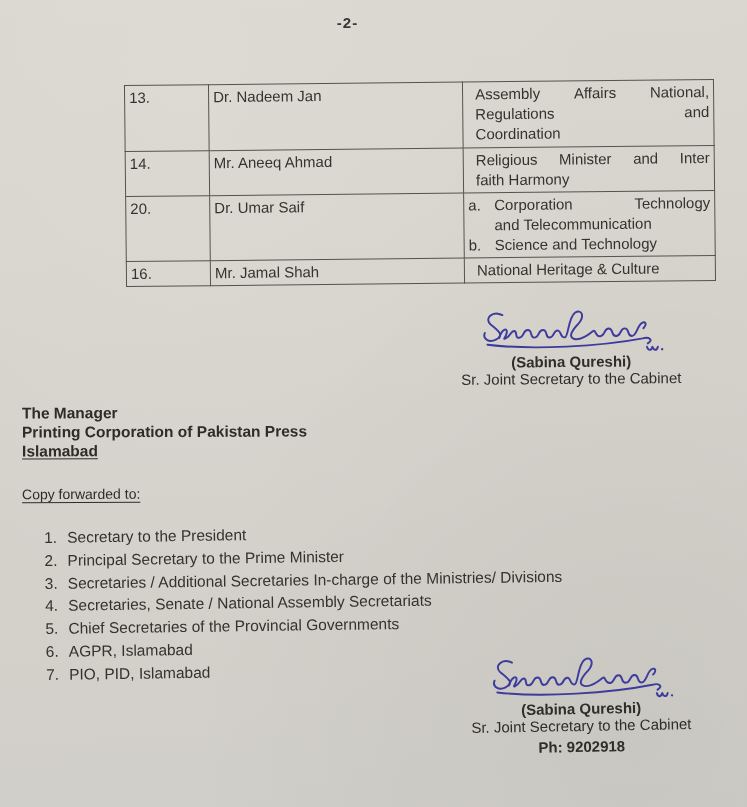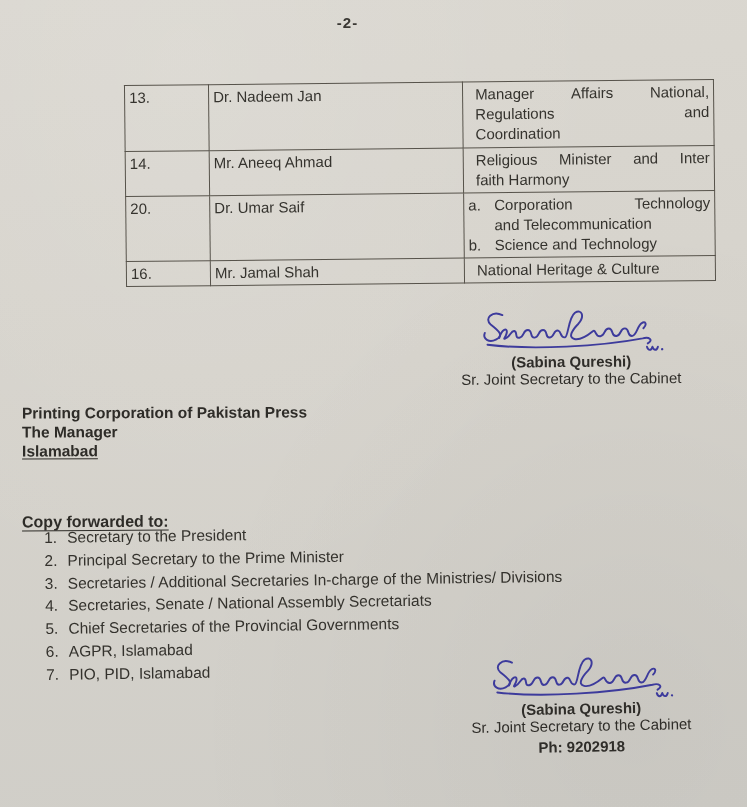--- a/index.html
+++ b/index.html
@@ -45,24 +45,23 @@
   .sig-name{font-weight:700;font-size:15px;line-height:17px;}
   .sig-title{font-size:15px;line-height:18px;}
   .sig-phone{font-weight:700;font-size:15px;line-height:20px;margin-top:2px;}
   .sig-top{top:301px;left:440px;width:262px;transform:rotate(-0.5deg);}
   .sig-bottom{top:648px;left:450px;width:262px;transform:rotate(-1deg);}
   
   .addressee{position:absolute;top:403px;left:22px;font-weight:700;font-size:15.5px;line-height:19px;color:#2e2c28;transform:rotate(-0.2deg);}
   .addressee .u{text-decoration:underline;text-underline-offset:2px;}
   .copy-heading{
     position:absolute;top:486px;left:22px;
-    font-weight:700;font-size:16px;color:#2e2c28;
+    font-weight:400;font-size:14px;color:#2e2c28;
     text-decoration:underline;text-underline-offset:3px;
     transform:rotate(-0.3deg);
-    margin-top:27px;
   }
   .copy-list{position:absolute;top:527px;left:44px;width:640px;
     font-size:15.5px;line-height:22.8px;color:#34322d;
     transform:rotate(-0.8deg);transform-origin:left top;}
   .copy-item{display:flex;}
   .copy-item .num{width:23px;flex:none;}
 </style>
 </head>
 <body>
 
@@ -72,21 +71,21 @@
 
   <table class="ministers">
     <tbody>
         <tr style="height: 66px;">
           <td class="c-no">13.</td>
           <td class="c-name">Dr. Nadeem Jan</td>
           <td class="c-port">
             <div class="p-item no-marker">
               <div class="lines">
                 <div class="jline">
-                  <span>Manager</span>
+                  <span>Assembly</span>
                   <span>Affairs</span>
                   <span>National,</span>
                 </div>
                 <div class="jline">
                   <span>Regulations</span>
                   <span>and</span>
                 </div>
                 <div>Coordination</div>
               </div>
             </div>
@@ -153,22 +152,22 @@
         <path d="M16 51 C70 58 150 54 200 45 C208 43 213 47 206 51"></path>
         <path d="M205 55 c1.5 5 5 5 6.5 0 c1.5 5 5 5 6.5 0"></path>
         <circle cx="223" cy="58" r="1.4" fill="#3d3b9c" stroke="none"></circle>
       </g>
     </svg>
     <div class="sig-name">(Sabina Qureshi)</div>
     <div class="sig-title">Sr. Joint Secretary to the Cabinet</div>
   </div>
 
   <div class="addressee">
+    <div>The Manager</div>
     <div>Printing Corporation of Pakistan Press</div>
-    <div>The Manager</div>
     <div class="u">Islamabad</div>
   </div>
 
   <div class="copy-heading">Copy forwarded to:</div>
 
   <div class="copy-list">
       <div class="copy-item">
         <span class="num">1.</span>
         <span class="txt">Secretary to the President</span>
       </div>

